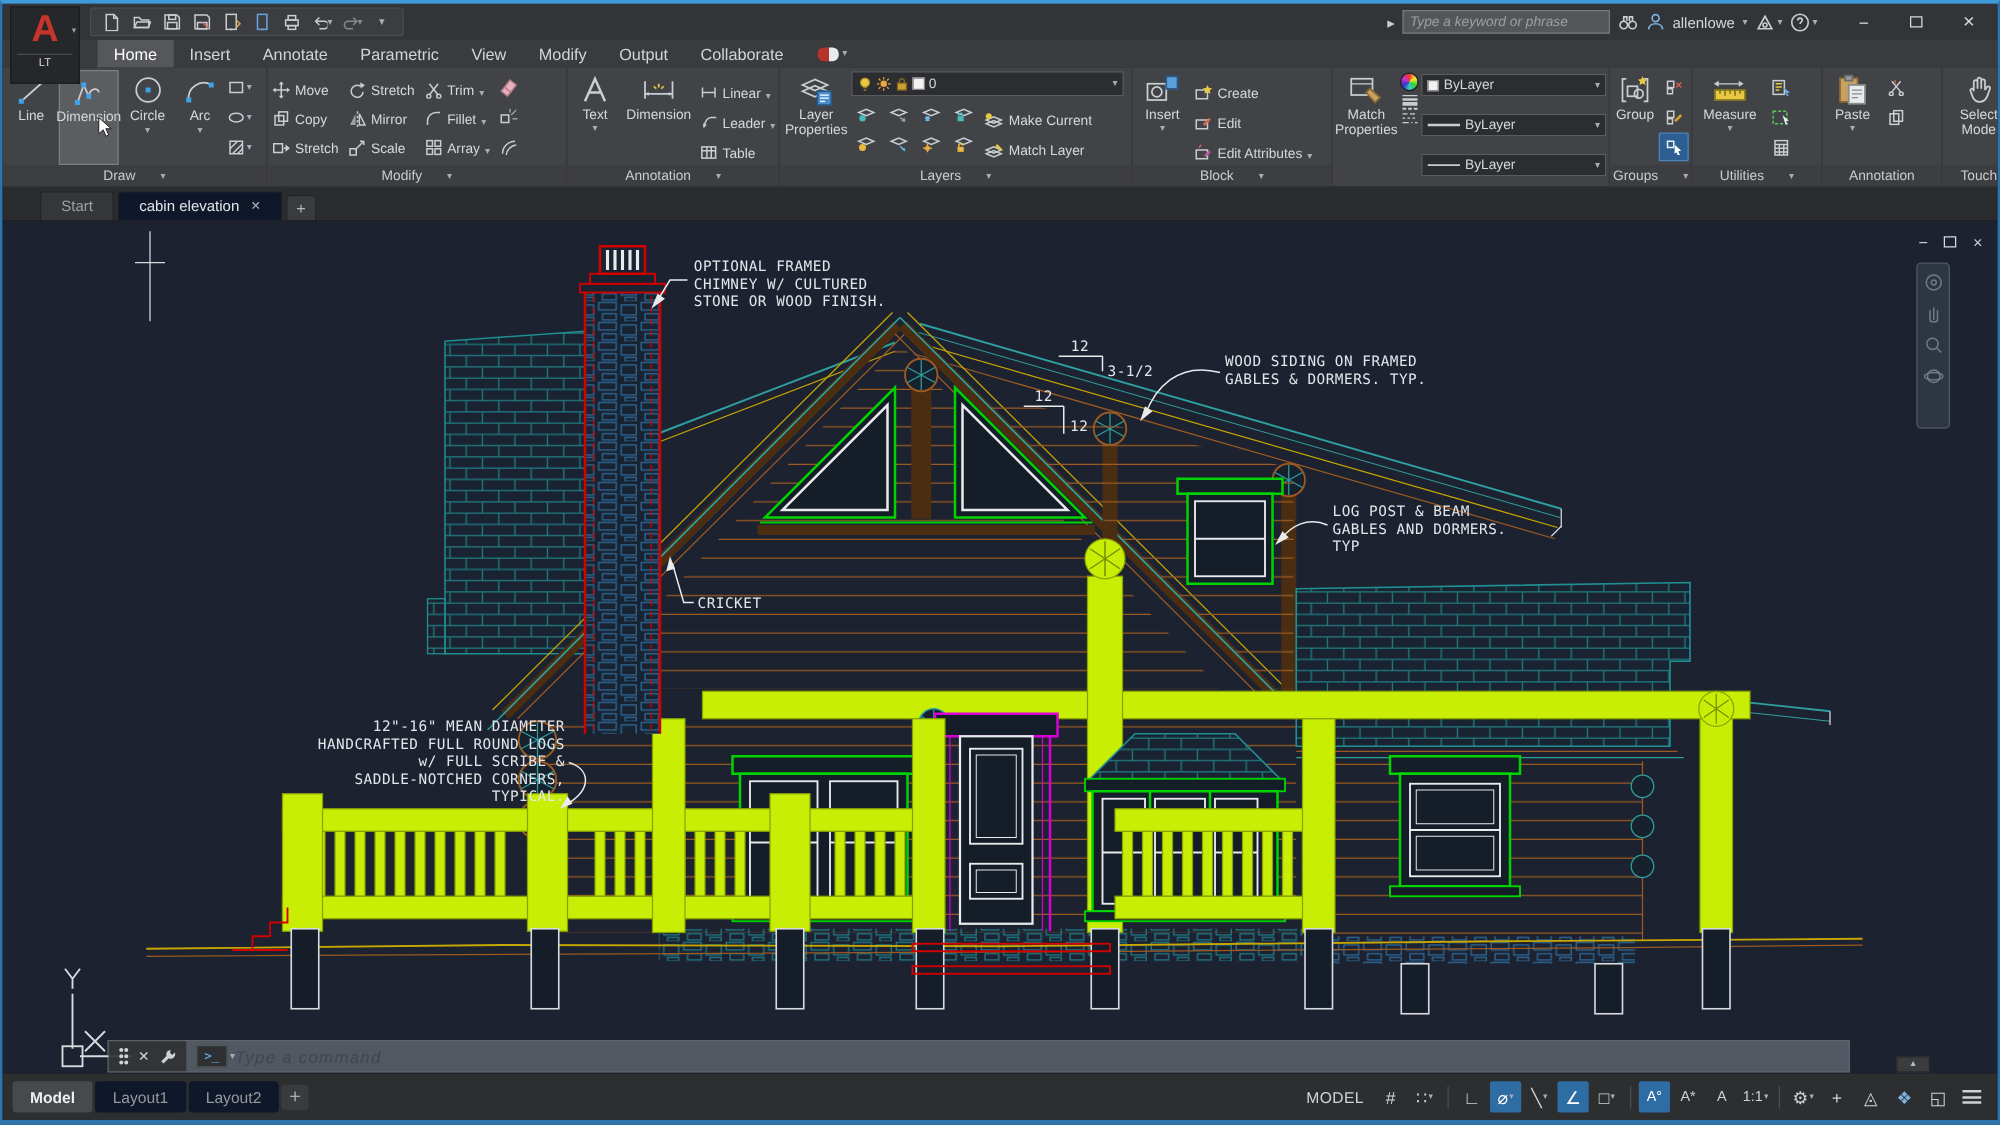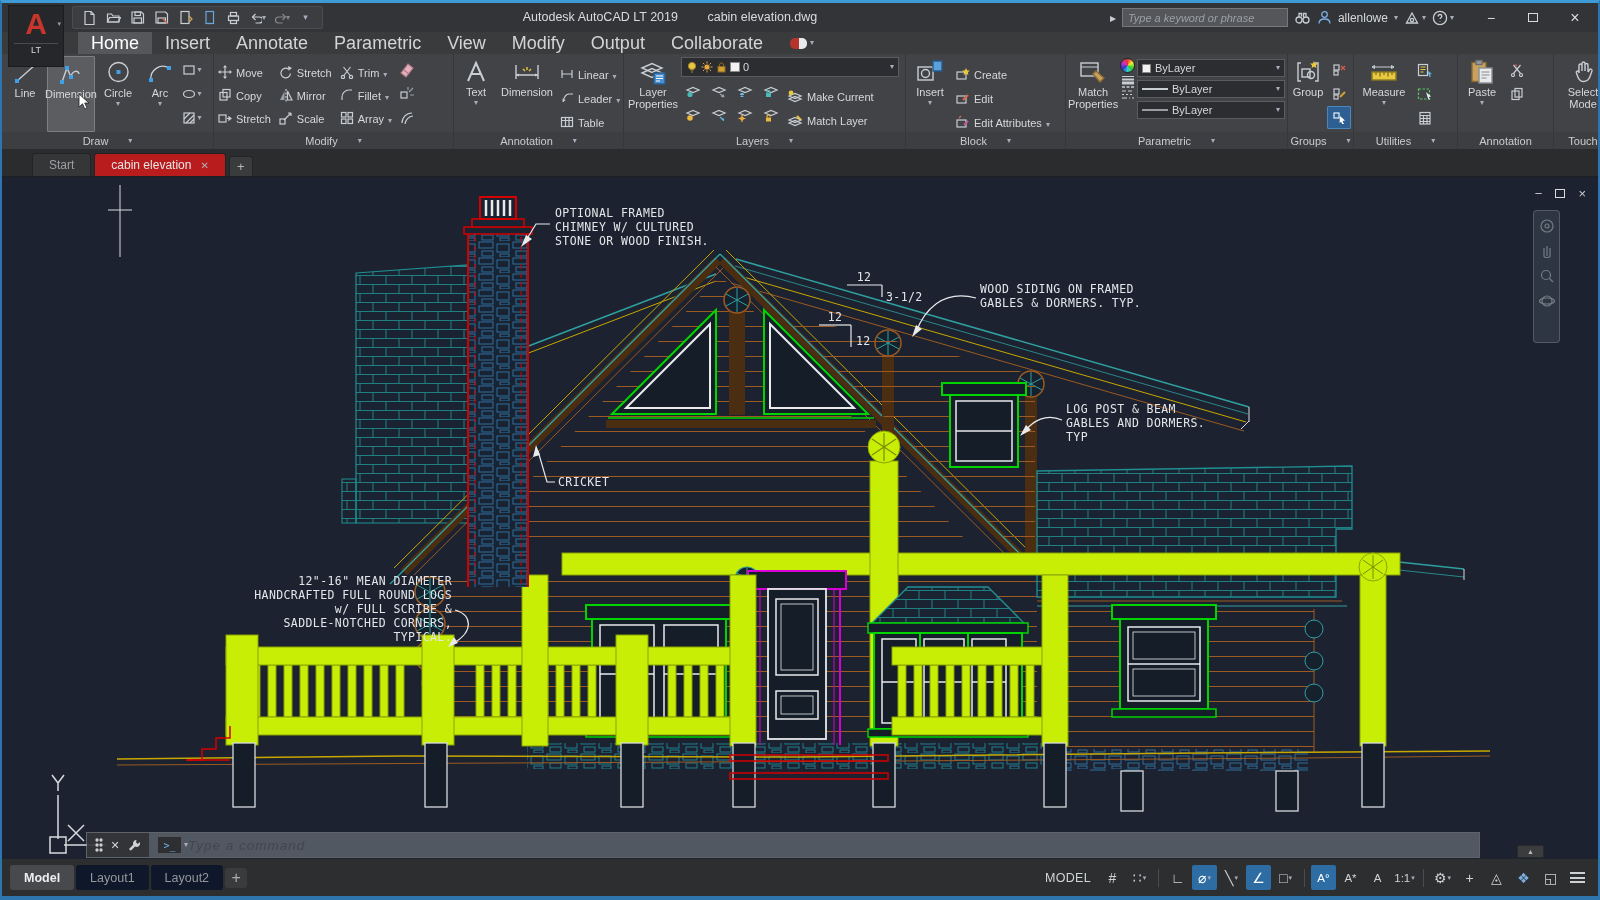--- a/index.html
+++ b/index.html
@@ -22,21 +22,21 @@
 .search::placeholder{color:#9ca0a4;font-style:italic}
 .tbic{color:#c9ced3;font-size:12px;display:flex;align-items:center;gap:2px}
 .tbic svg{stroke:#c9ced3;fill:none;stroke-width:1.3}
 .uname{color:#d5d8da;font-size:12px}
 .arw{font-size:8px;color:#aab;line-height:1}
 .winbtns{display:flex;margin-left:10px}
 .winbtns>div{width:42px;height:26px;display:flex;align-items:center;justify-content:center;color:#d9dbdd;font-size:14px}
 .rsq{width:10px;height:9px;border:1.4px solid #d9dbdd;display:inline-block}
 
 .tabrow{position:absolute;top:29px;left:0;right:0;height:22px;background:#3a3b3d;display:flex;align-items:stretch;padding-left:76px}
-.rtab{padding:0 13px;font-size:18px;color:#d2d4d6;display:flex;align-items:center}
+.rtab{padding:0 13px;font-size:13px;color:#d2d4d6;display:flex;align-items:center}
 .rtab.active{background:#55575a;color:#fff}
 .exic{display:flex;align-items:center;gap:3px;margin-left:14px}
 .exic .pill{width:17px;height:11px;border-radius:5px;background:linear-gradient(90deg,#b5342c 55%,#e8eaec 55%)}
 
 .ribbon{position:absolute;top:51px;left:0;right:0;height:96px;background:#414347;display:flex;border-bottom:1px solid #2a2b2d}
 .pnl{height:100%;border-right:1px solid #36373a;display:flex;flex-direction:column;flex:0 0 auto}
 .pbody{flex:1;display:flex;padding:2px 2px 0;gap:1px}
 .pftr{height:17px;display:flex;align-items:center;justify-content:center;gap:20px;font-size:11px;color:#caccce;background:#3c3e41}
 .bb{position:relative;display:flex;flex-direction:column;align-items:center;padding-top:3px;color:#d6d8da;font-size:11px;line-height:11.5px;text-align:center}
 .bb svg{stroke:#c9ced3;fill:none;stroke-width:1.4;margin-bottom:2px}
@@ -44,27 +44,27 @@
 .sb{display:flex;align-items:flex-end;gap:4px;height:23px;color:#d6d8da;font-size:11px;padding:0 2px;white-space:nowrap}
 .sb svg{stroke:#c9ced3;fill:none;stroke-width:1.2;flex:0 0 auto}
 .mgrid{display:grid;grid-template-columns:auto auto auto;align-content:start;column-gap:4px}
 .minicol{display:flex;flex-direction:column;justify-content:flex-start;gap:1px;padding-top:2px}
 .mi{width:24px;height:23px;display:flex;align-items:center;justify-content:center;gap:1px}
 .mi svg{stroke:#c9ced3;fill:none;stroke-width:1.2}
 .mi.hl{background:#2d5f93;border:1px solid #4a86bd;border-radius:1px}
 .lcombo{display:flex;align-items:center;gap:3px;background:#2c2d30;border:1px solid #5a5c5f;height:20px;padding:0 4px;width:218px;color:#d6d8da;font-size:11px;margin-bottom:2px}
 .lrow{display:flex;align-items:center;gap:2px;height:24px}
 .sw{width:10px;height:10px;background:#f2f2f2;border:1px solid #888;flex:0 0 auto}
-.pcombo{display:flex;align-items:center;gap:4px;background:#2c2d30;border:1px solid #5a5c5f;height:18px;padding:0 4px;color:#d6d8da;font-size:11px;margin-bottom:2px;width:148px}
+.pcombo{display:flex;align-items:center;gap:4px;background:#2c2d30;border:1px solid #5a5c5f;height:18px;padding:0 4px;color:#d6d8da;font-size:11px;margin-bottom:13px;width:148px}
 .cwheel{width:15px;height:15px;border-radius:50%;background:conic-gradient(#e33,#ee3,#3c3,#3cc,#33c,#c3c,#e33);border:1px solid #222}
 .cursorov{position:absolute;right:2px;bottom:18px}
 
 .filetabs{position:absolute;top:147px;left:0;right:0;height:27px;background:#2b2c2e;display:flex;align-items:flex-end;padding-left:30px;gap:3px;border-bottom:1px solid #1e1f21}
 .ftab{height:23px;display:flex;align-items:center;padding:0 16px;font-size:12px;color:#9ea1a4;background:#353638;border:1px solid #222325;border-bottom:none;border-radius:3px 3px 0 0}
-.ftab.active{background:#b91c1c;color:#e4e6e8}
+.ftab.active{background:#0f172a;color:#e4e6e8}
 .ftab .x{margin-left:9px;font-size:10px;color:#aeb1b3}
 .newtab{height:20px;width:24px;background:#3a3b3d;border:1px solid #242527;border-bottom:none;border-radius:3px 3px 0 0;color:#b4b7b9;display:flex;align-items:center;justify-content:center;font-size:13px;margin-bottom:0px}
 
 .canvas{position:absolute;top:174px;left:0;width:1596px;height:682px;background:#1c2230}
 .canvas svg.draw{position:absolute;left:0;top:0}
 .cadtxt{font-family:"DejaVu Sans Mono",monospace;font-size:11.5px;fill:#e3e6e9;letter-spacing:0.4px}
 .dwgbtns{position:absolute;top:9px;right:12px;display:flex;gap:13px;align-items:center;color:#c9ccce;font-size:13px}
 .navbar{position:absolute;top:33px;right:38px;width:27px;height:133px;background:rgba(150,160,170,0.16);border:1px solid rgba(175,185,195,0.28);border-radius:4px;display:flex;flex-direction:column;align-items:center;gap:9px;padding-top:7px}
 .navbar svg{stroke:#aab3ba;fill:none;stroke-width:1.2;opacity:.55}
 .cmdline{position:absolute;left:84px;bottom:1px;width:1394px;height:26px;display:flex;align-items:center;background:rgba(188,192,196,0.34);border:1px solid rgba(110,114,118,0.45)}
@@ -158,24 +158,20 @@
       <span class="qi">
           <svg width="16" height="15" style="stroke:#85888b">
             <path d="M12.5 7h-7a3 3 0 0 0 0 6h4"></path>
             <path d="M9.5 4l3 3-3 3"></path>
           </svg>
           <span class="arw" style="color:#85888b">▾</span>
         </span>
       <span class="qi">
           <span class="arw" style="font-size:9px">▾</span>
         </span>
-    </div>
-    <div class="tb-title">
-      <span>Autodesk AutoCAD LT 2019</span>
-      <span class="doc">cabin elevation.dwg</span>
     </div>
     <div class="tb-right">
       <span class="tbic">▸</span>
       <input class="search" placeholder="Type a keyword or phrase" style="">
       <span class="tbic">
           <svg width="17" height="15">
             <circle cx="5" cy="10" r="3"></circle>
             <circle cx="12" cy="10" r="3"></circle>
             <path d="M5 7V3.5h2.5v3M9.5 7V3.5H12v3"></path>
           </svg>

